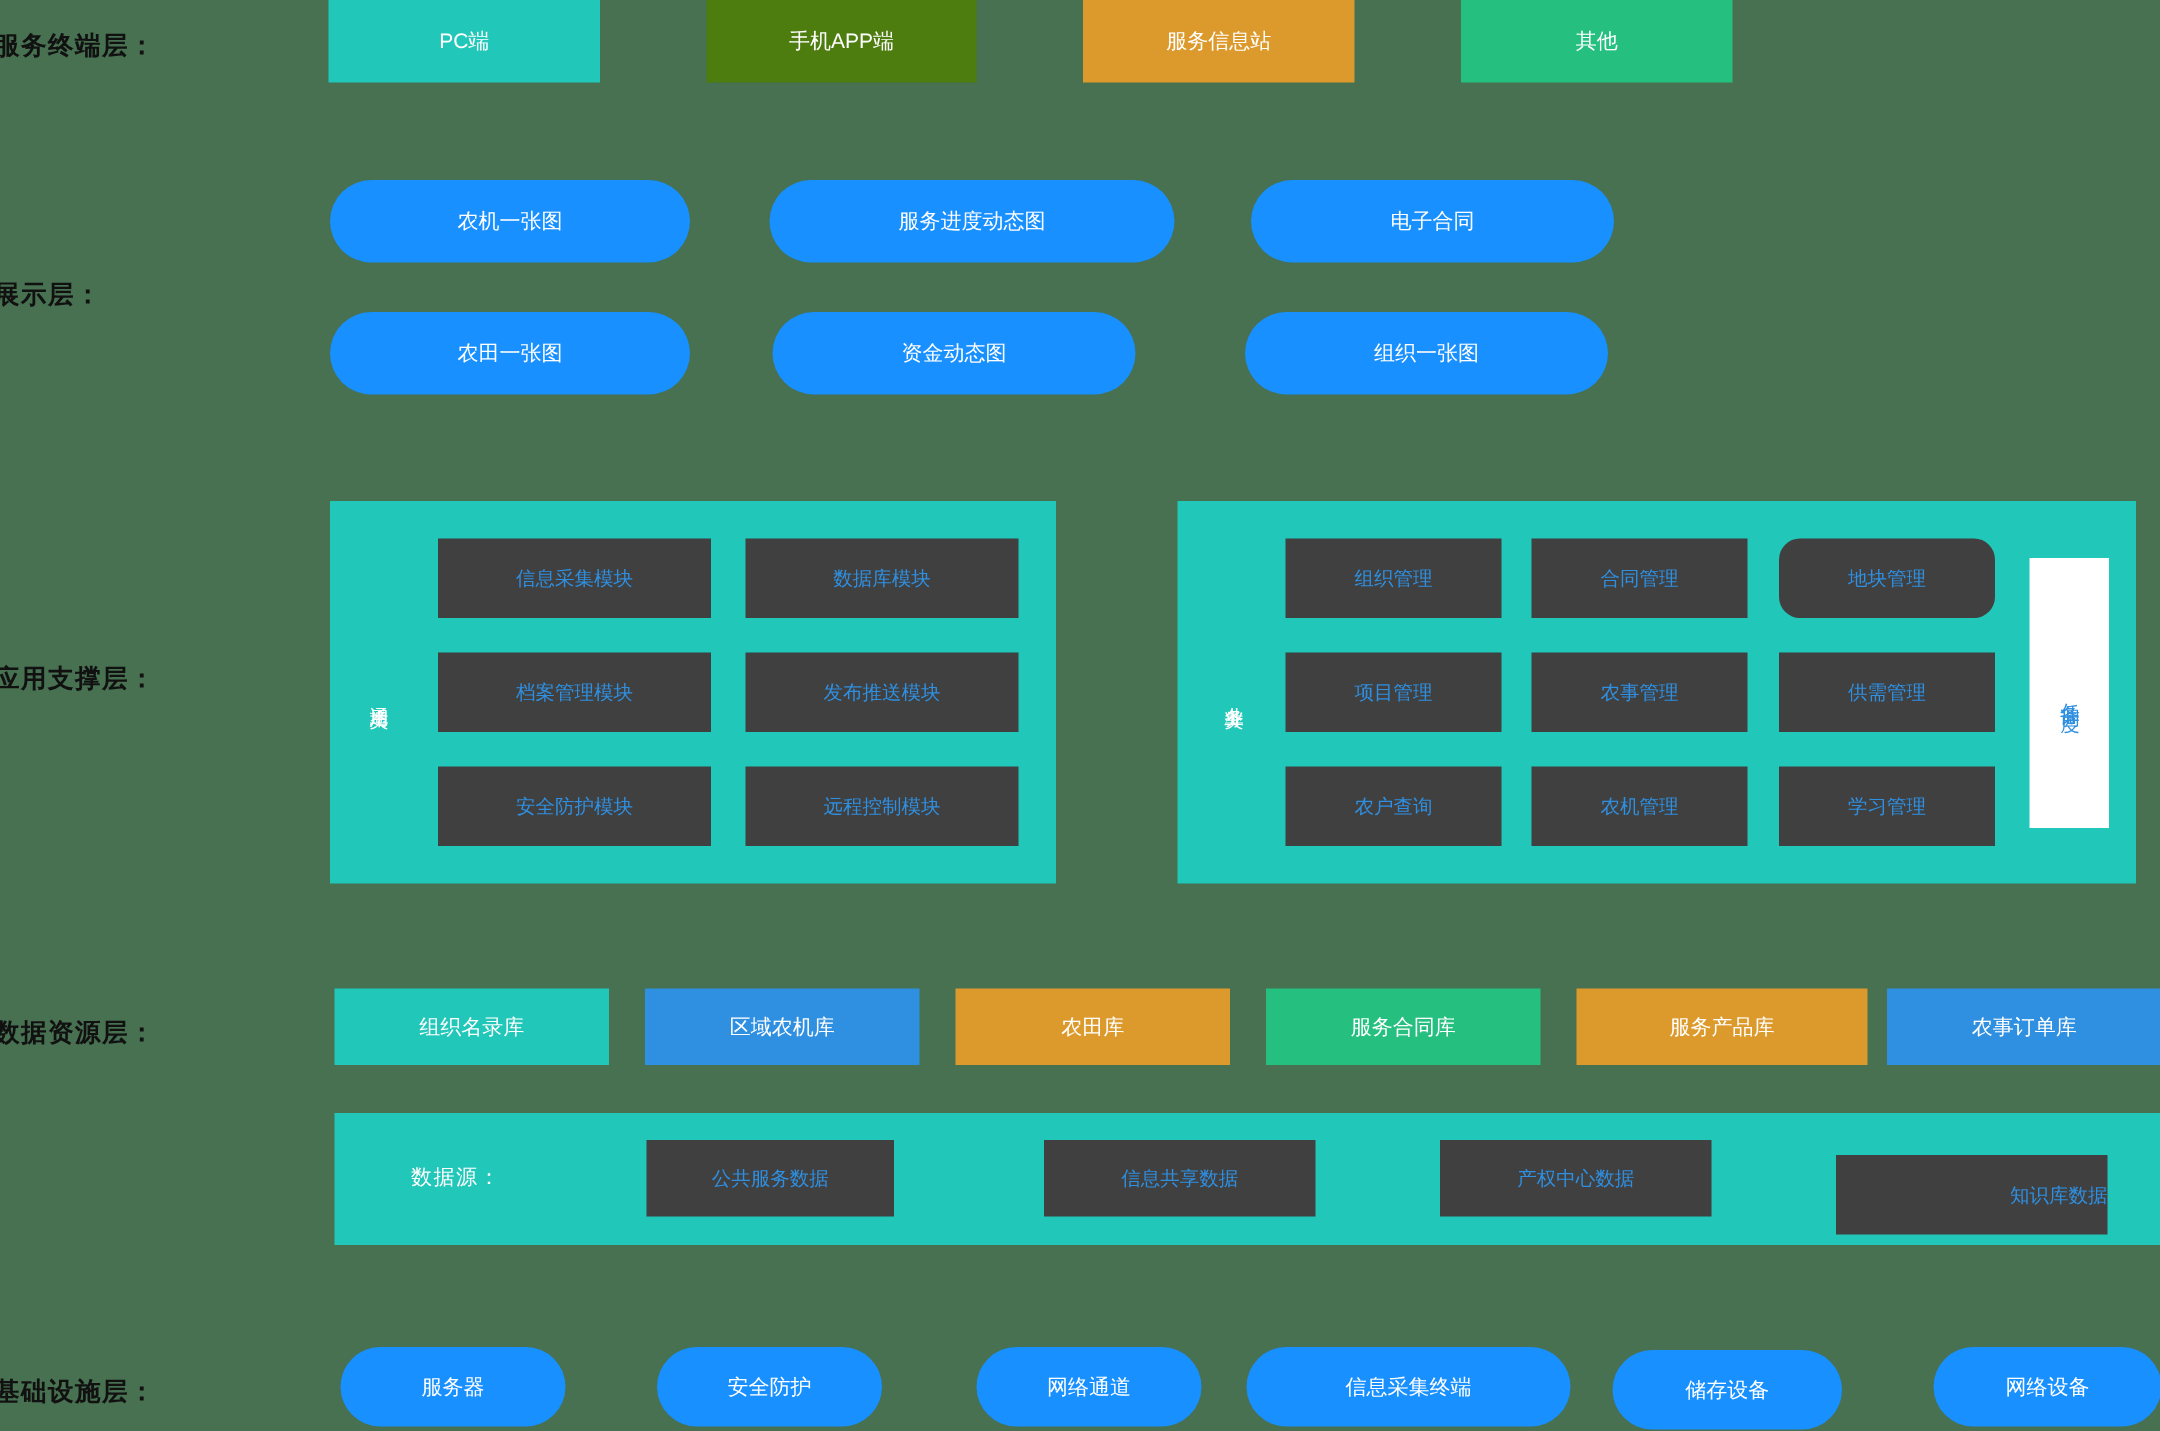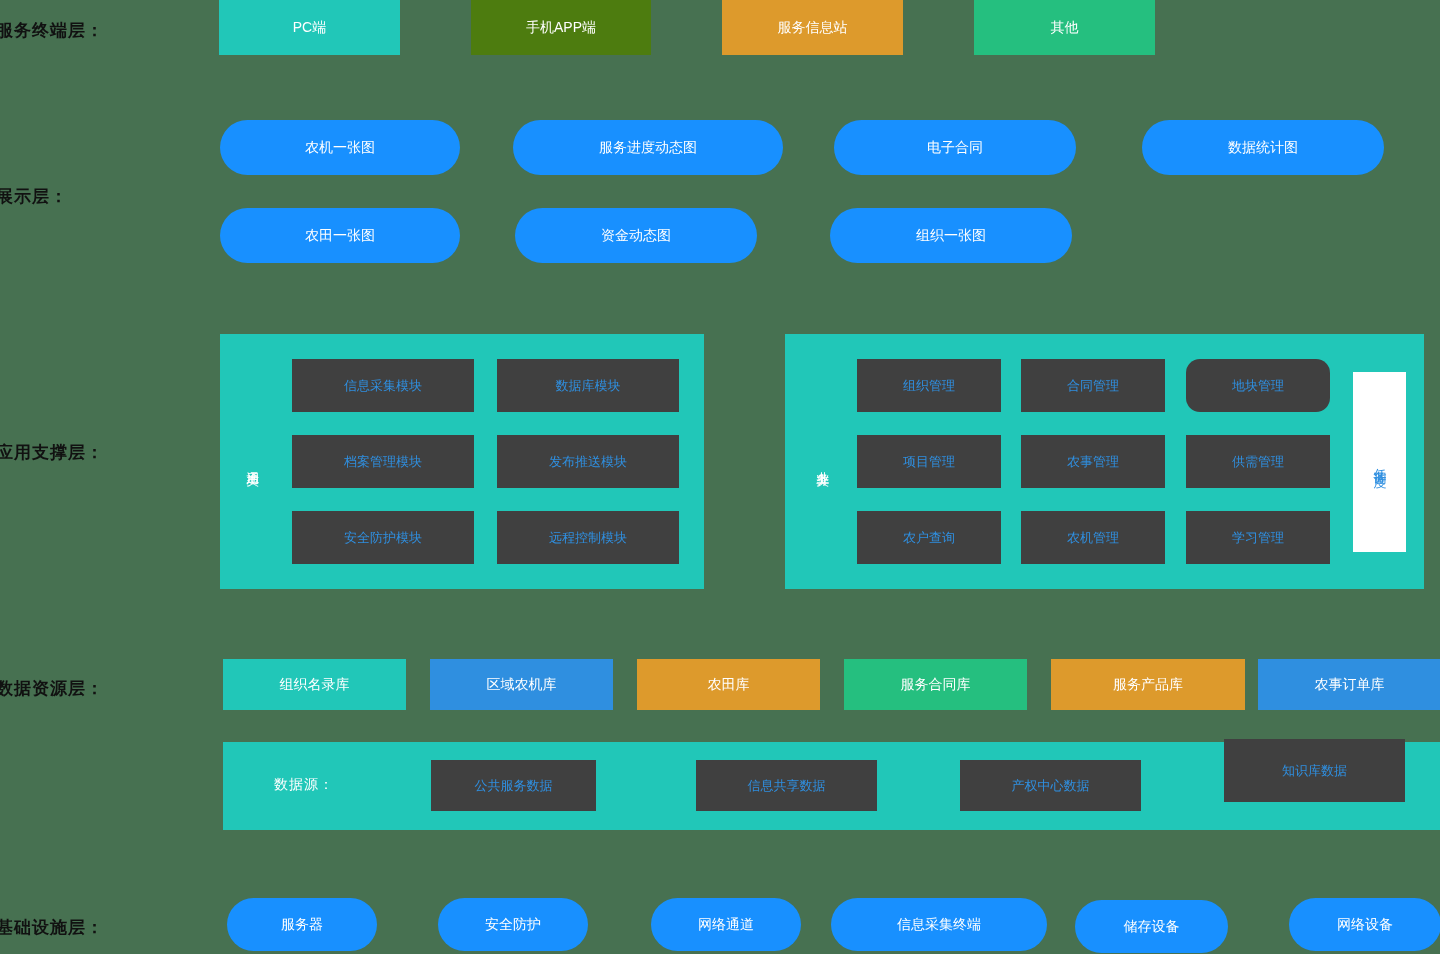--- a/index.html
+++ b/index.html
@@ -129,23 +129,20 @@
 
   <div class="pill" style="left:220px; top:120px; width:240px; height:55px;">
     <span>农机一张图</span>
   </div>
   <div class="pill" style="left:513px; top:120px; width:270px; height:55px;">
     <span>服务进度动态图</span>
   </div>
   <div class="pill" style="left:834px; top:120px; width:242px; height:55px;">
     <span>电子合同</span>
   </div>
-  <div class="pill" style="left:1142px; top:120px; width:242px; height:55px;">
-    <span>数据统计图</span>
-  </div>
 
   <div class="pill" style="left:220px; top:208px; width:240px; height:55px;">
     <span>农田一张图</span>
   </div>
   <div class="pill" style="left:515px; top:208px; width:242px; height:55px;">
     <span>资金动态图</span>
   </div>
   <div class="pill" style="left:830px; top:208px; width:242px; height:55px;">
     <span>组织一张图</span>
   </div>
@@ -235,21 +232,21 @@
 
   <div class="module" style="left:431px; top:760px; width:165px; height:51px;">
     <span>公共服务数据</span>
   </div>
   <div class="module" style="left:696px; top:760px; width:181px; height:51px;">
     <span>信息共享数据</span>
   </div>
   <div class="module" style="left:960px; top:760px; width:181px; height:51px;">
     <span>产权中心数据</span>
   </div>
-  <div class="module" style="left:1224px; top:739px; width:181px; height:63px;">
+  <div class="module" style="left:1224px; top:770px; width:181px; height:53px;justify-content:flex-end;">
     <span>知识库数据</span>
   </div>
 
   <div class="layer-label" style="left:-4px; top:919px;">基础设施层：</div>
 
   <div class="pill" style="left:227px; top:898px; width:150px; height:53px;">
     <span>服务器</span>
   </div>
   <div class="pill" style="left:438px; top:898px; width:150px; height:53px;">
     <span>安全防护</span>

